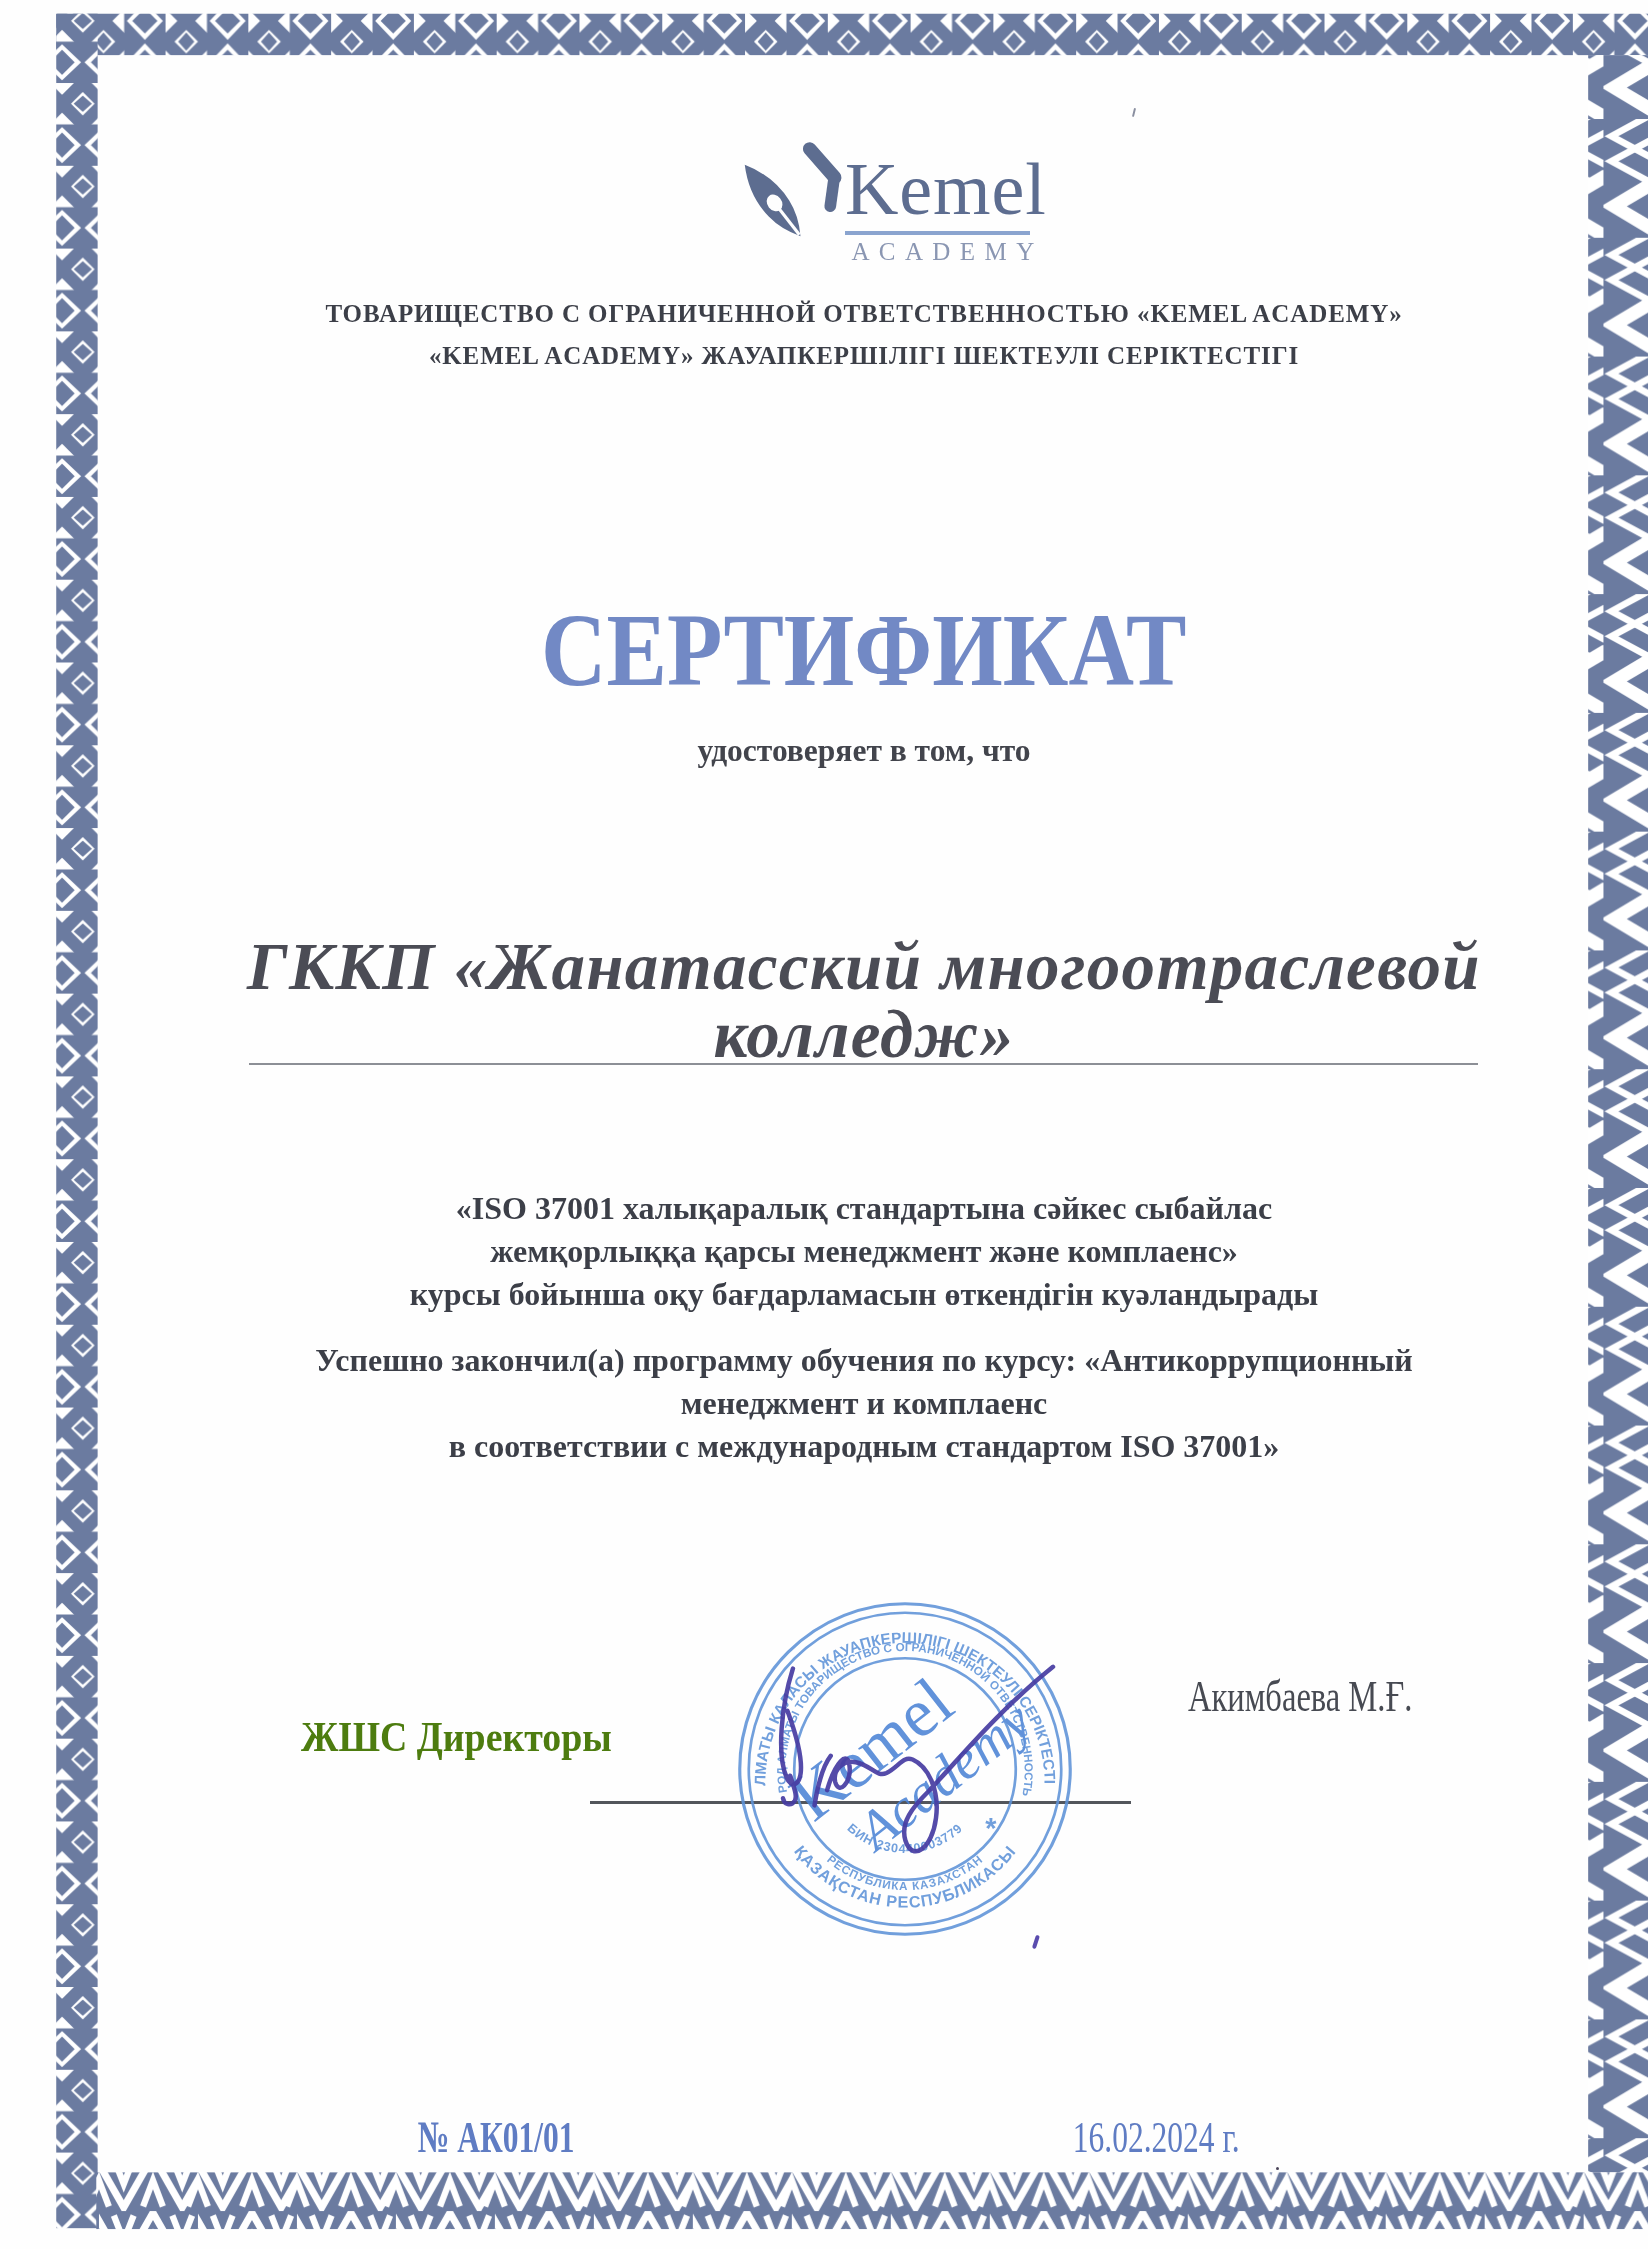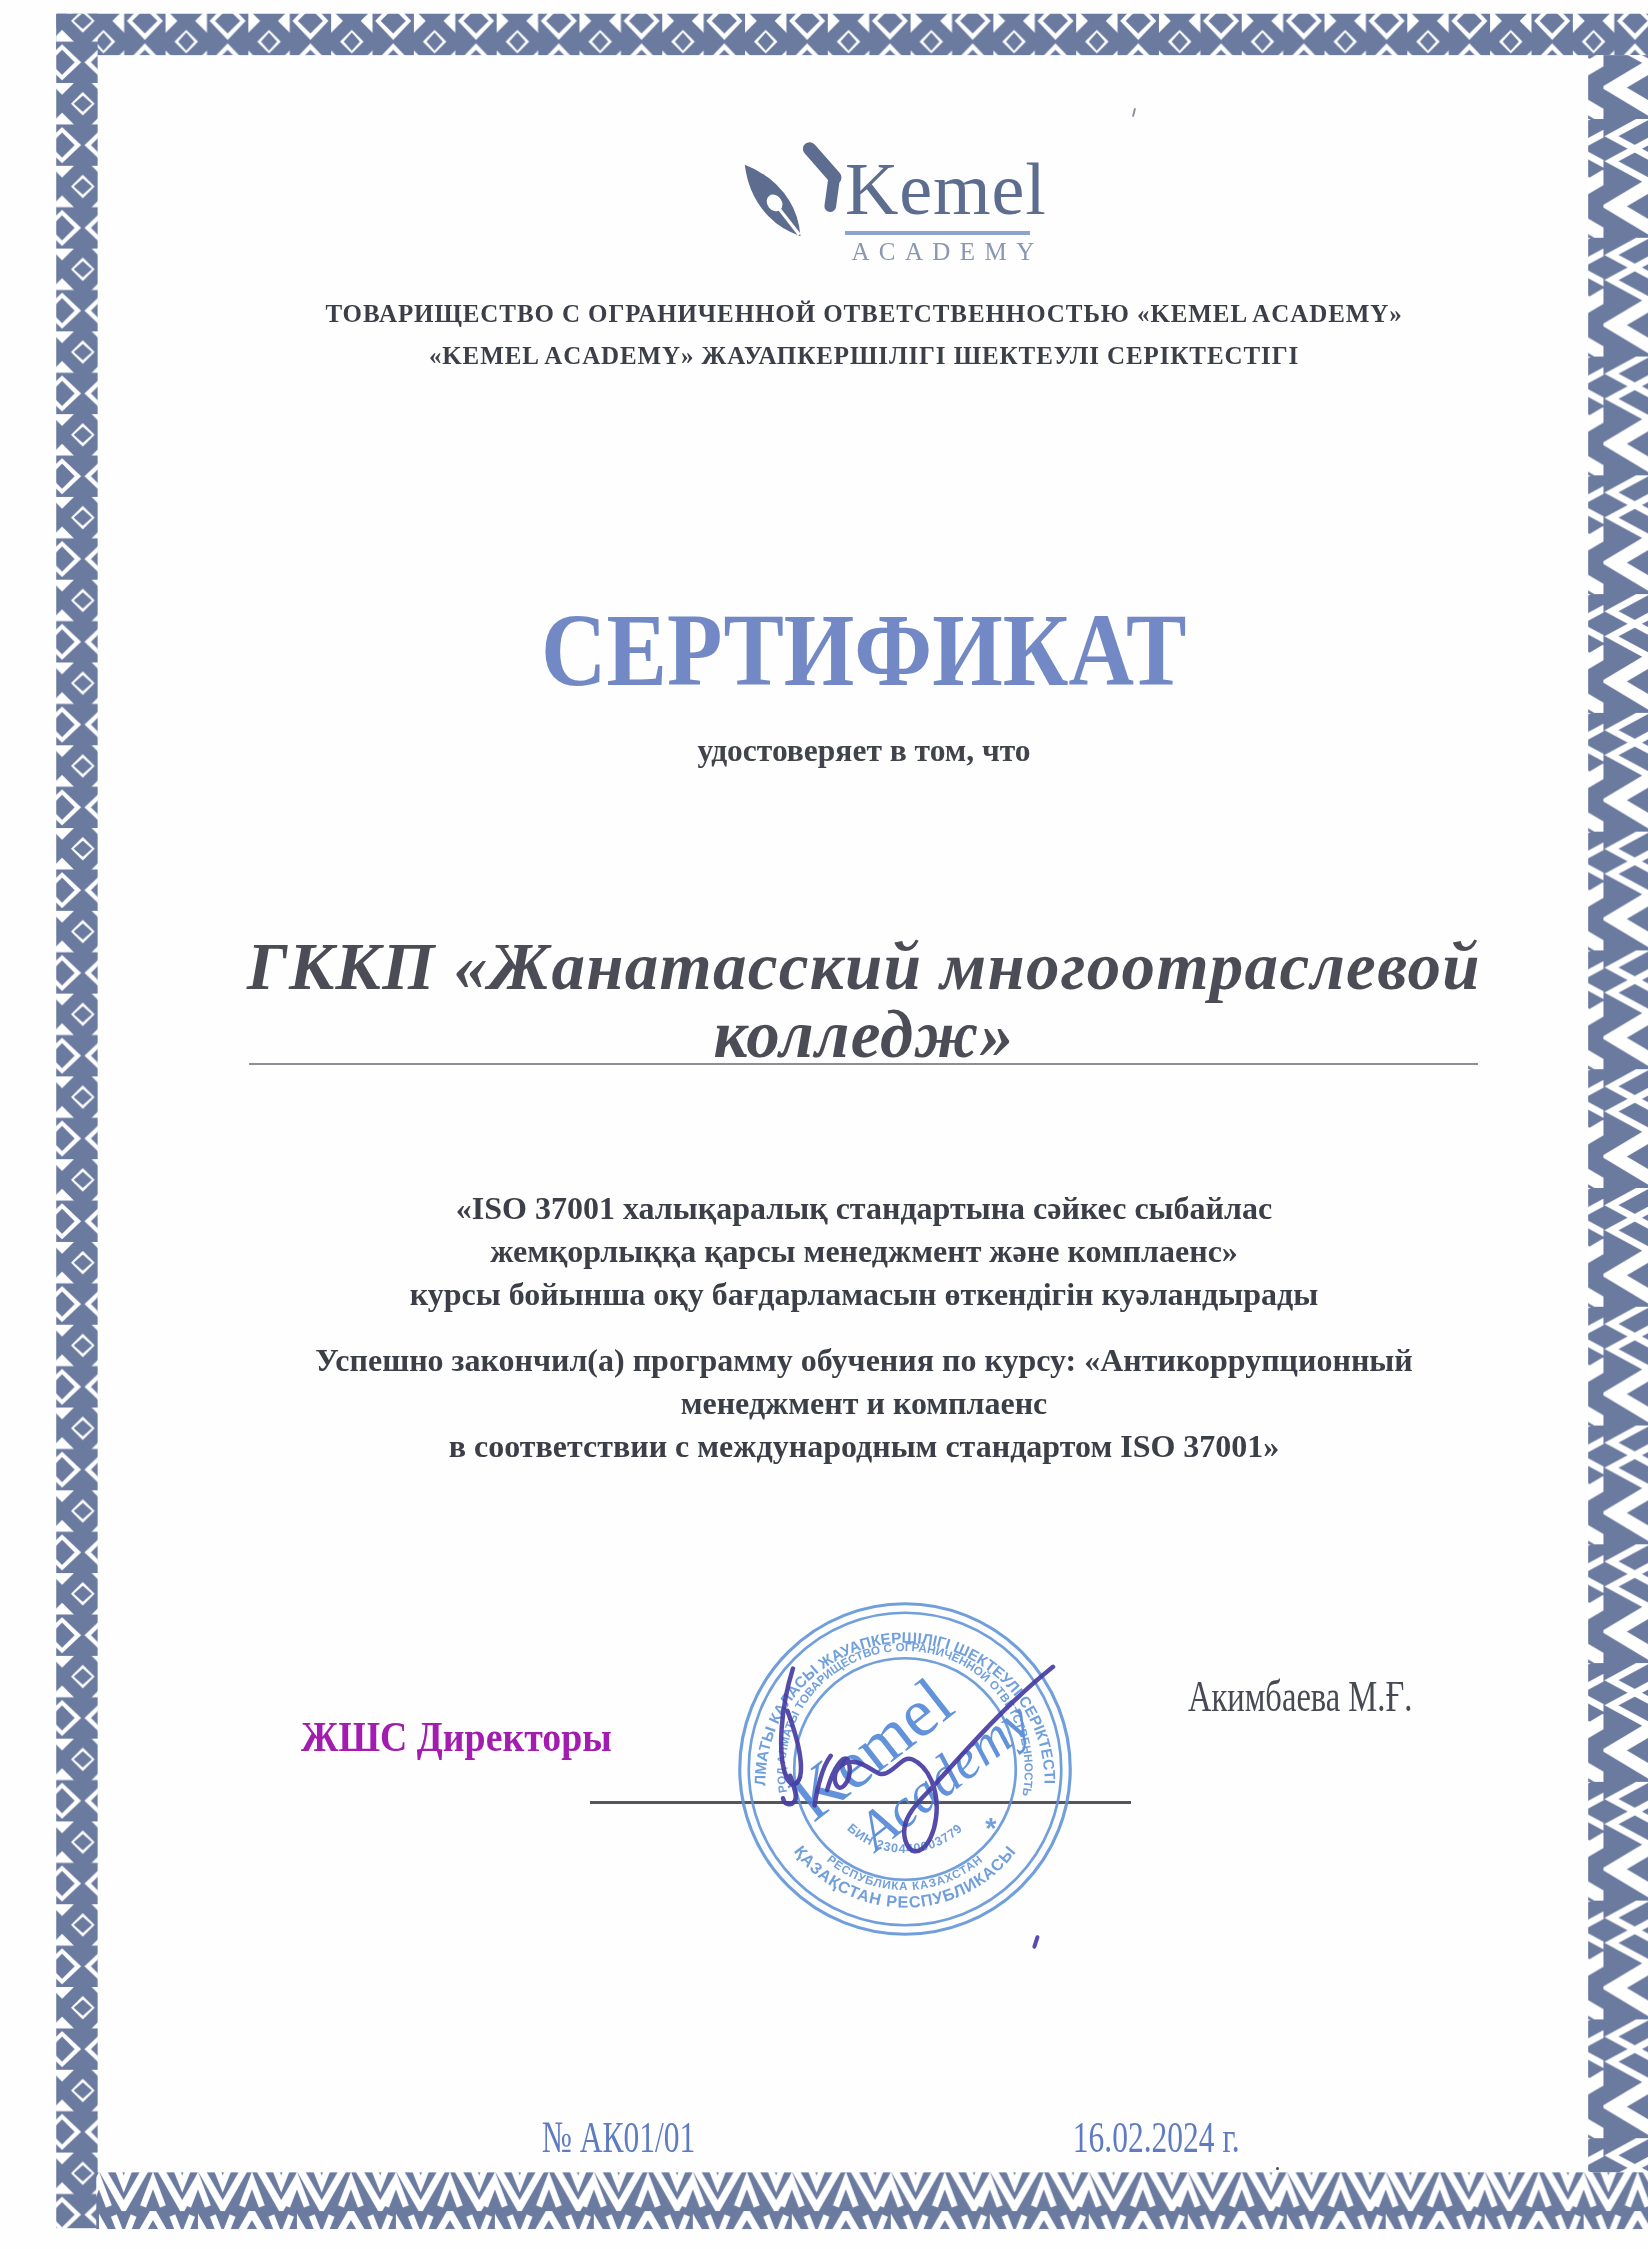--- a/index.html
+++ b/index.html
@@ -21,28 +21,28 @@
   .title{top:599px;font-size:103px;line-height:103px;font-weight:bold;color:#7289c5;}
   .title .cond{transform:scaleX(.88);transform-origin:center;}
   .certifies{top:733px;font-size:31.5px;line-height:36px;font-weight:bold;color:#42444c;}
   .recipient{top:932px;font-size:67px;line-height:68px;font-weight:bold;font-style:italic;
     color:#4b4c55;letter-spacing:1.3px;}
   .recipient-underline{left:249px;top:1063px;width:1229px;height:1.8px;background:#8c8f96;}
   .para{font-size:32px;line-height:43px;font-weight:bold;color:#3c3f48;}
   .course-kz{top:1187px;}
   .course-ru{top:1339px;}
   
-  .sig-roles{left:301px;top:1715px;font-size:43px;line-height:43px;font-weight:bold;color:#a21caf;}
+  .sig-roles{left:301px;top:1715px;font-size:43px;line-height:43px;font-weight:bold;color:#4d7c0f;}
   .sig-roles .cond{transform:scaleX(.88);transform-origin:left center;}
   .sig-line{left:590px;top:1801px;width:541px;height:2.7px;background:#53565c;}
   .signer{left:1188px;top:1674px;font-size:44px;line-height:45px;font-weight:normal;color:#474a52;}
   .signer .cond{transform:scaleX(.74);transform-origin:left center;}
   
-  .footer-num{left:368px;top:2116px;width:360px;text-align:right;font-size:45px;line-height:43px;
-    font-weight:normal;color:#5f7cc3;}
+  .footer-num{left:384px;top:2116px;width:360px;text-align:left;font-size:45px;line-height:43px;
+    font-weight:bold;color:#5f7cc3;}
   .footer-date{left:976px;top:2116px;width:360px;text-align:center;font-size:45px;line-height:43px;
     font-weight:normal;color:#5f7cc3;}
   .footer-num .cond,.footer-date .cond{transform:scaleX(.70);transform-origin:center;}
   
   .stamp-svg{left:733px;top:1597px;opacity:.88;}
   .ink-svg{left:747px;top:1629px;opacity:.92;}
   .speck{position:absolute;border-radius:2.7px;}
 </style>
 </head>
 <body>

